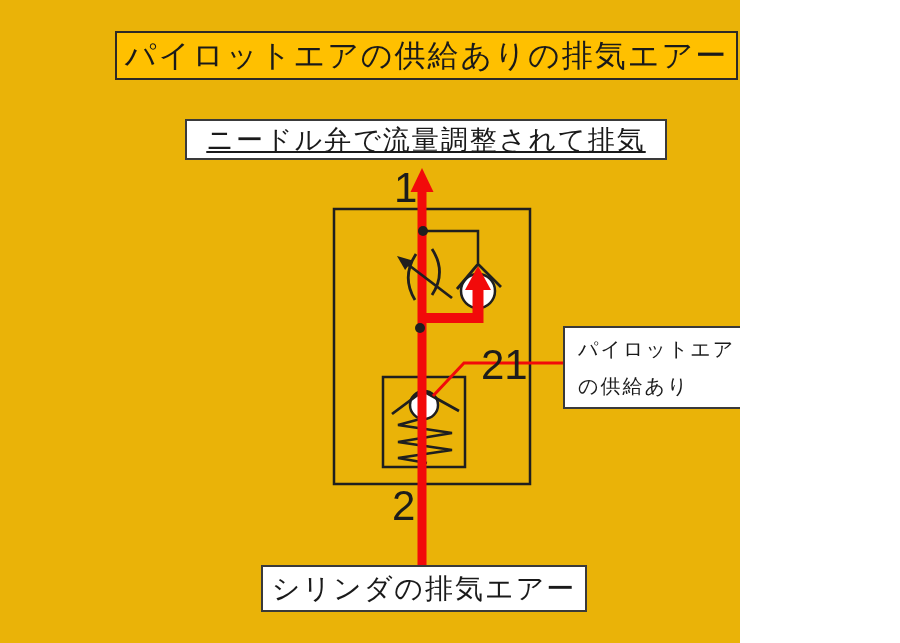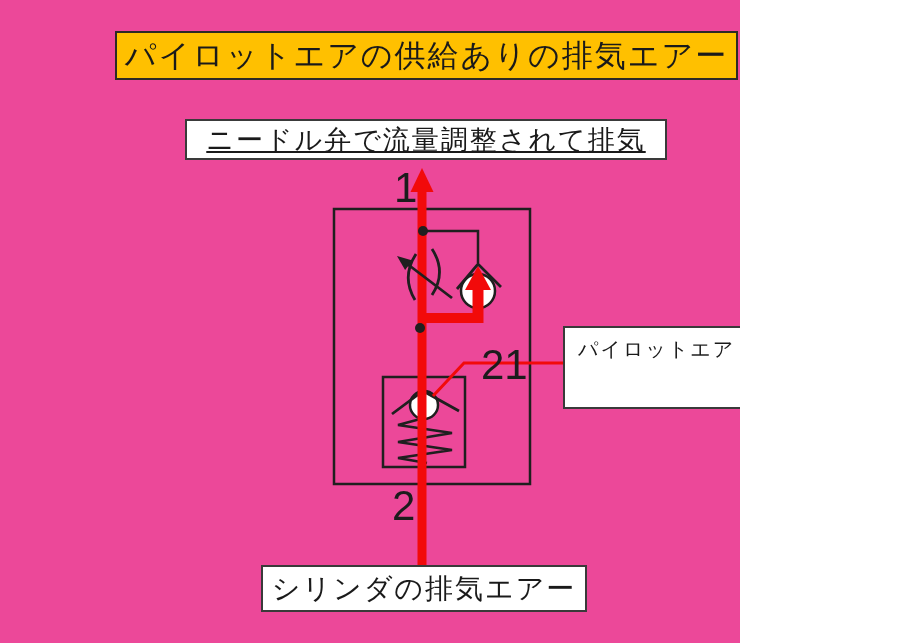--- a/index.html
+++ b/index.html
@@ -1,20 +1,20 @@
 <!DOCTYPE html>
 <html><head>
 <meta charset="utf-8">
 <style>
   html, body { margin: 0; padding: 0; background: #ffffff; }
   * { box-sizing: border-box; }
   .stage {
     position: relative;
     width: 740px; height: 643px;
-    background: #ec4899;
+    background: #eab308;
     font-family: "Liberation Sans", "DejaVu Sans", sans-serif;
     color: #1a1a1a;
     overflow: hidden;
   }
   .banner {
     position: absolute;
     left: 115px; top: 31px; width: 623px; height: 49px;
     background: #FFC000;
     border: 2.5px solid #2e2a25;
     display: flex; align-items: center; justify-content: center;
@@ -92,17 +92,18 @@
     <circle cx="423" cy="231" r="5" fill="#1f1f1f"></circle>
     <circle cx="420" cy="328" r="5" fill="#1f1f1f"></circle>
 
     <text x="394" y="202">1</text>
     <text x="392" y="520">2</text>
     <text x="481" y="379">21</text>
   </svg>
 
   <div class="note-box callout-box">
     <div>パイロットエア</div>
+    <div>の供給あり</div>
   </div>
 
   <div class="note-box bottom-box">シリンダの排気エアー</div>
 
 </div>
 
 </body></html>

